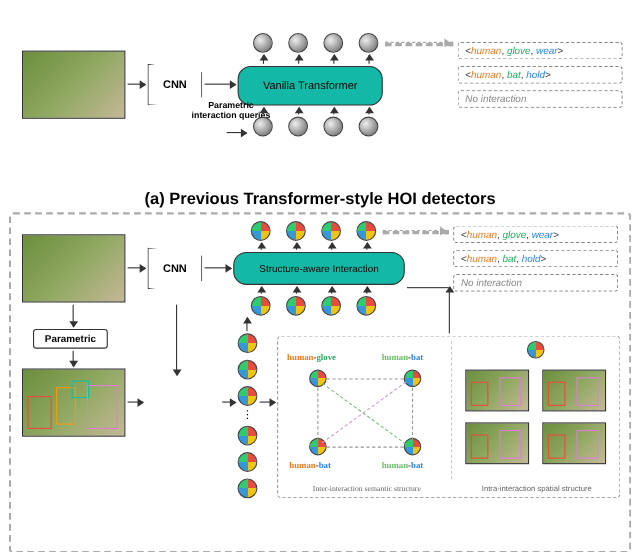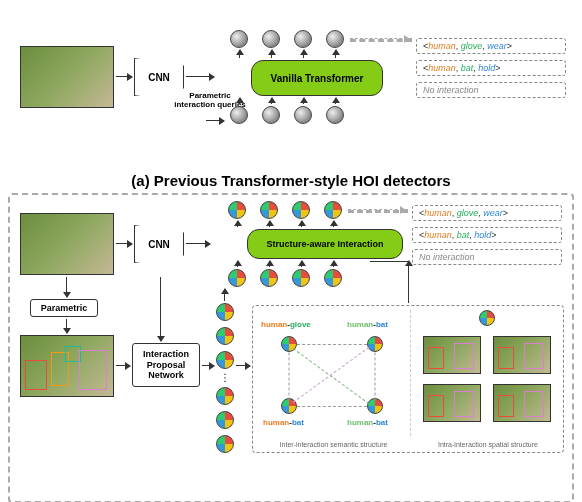--- a/index.html
+++ b/index.html
@@ -15,21 +15,21 @@
   
   
   .img-ph { border: 1px solid #333; background: linear-gradient(135deg,#6b8e3d 0%,#8fa860 50%,#c4b896 100%); }
   
   
   .cnn-wrap { position: absolute; }
   .cnn { width: 50px; height: 38px; background: #fff; border: 1.5px solid #333; clip-path: polygon(0% 0%, 100% 20%, 100% 80%, 0% 100%); display: flex; align-items: center; justify-content: center; }
   .cnn-txt { font-size: 10px; font-weight: bold; }
   
   
-  .transformer { position: absolute; border: 1.5px solid #333; border-radius: 12px; background: #84cc16; display: flex; align-items: center; justify-content: center; font-size: 10px; font-weight: bold; text-align: center; margin-left: 35px; }
+  .transformer { position: absolute; border: 1.5px solid #333; border-radius: 12px; background: #14b8a6; display: flex; align-items: center; justify-content: center; font-size: 10px; font-weight: normal; text-align: center; }
   
   
   .sphere { width: 18px; height: 18px; border-radius: 50%; border: 1px solid #444; }
   .sphere-gray { background: radial-gradient(circle at 35% 35%, #eee, #888 70%); }
   .sphere-cr { background: conic-gradient(from 0deg, #e74c3c 0 25%, #f1c40f 25% 50%, #3498db 50% 75%, #2ecc71 75% 100%); }
   .sphere-row { position: absolute; display: flex; gap: 14px; }
   .sphere-col { position: absolute; display: flex; flex-direction: column; gap: 6px; }
   
   
   .out-col { position: absolute; display: flex; flex-direction: column; gap: 6px; }
@@ -200,48 +200,41 @@
     <div class="arrow-d" style="left:56px; top:124px; height:14px;"></div>
 
     <div class="img-ph" style="position:absolute; left:10px; top:140px; width:94px; height:62px;">
       <div class="bbx" style="left:4px; top:24px; width:22px; height:30px; border-color:#e74c3c;"></div>
       <div class="bbx" style="left:30px; top:16px; width:18px; height:34px; border-color:#f39c12;"></div>
       <div class="bbx" style="left:44px; top:10px; width:16px; height:16px; border-color:#1abc9c;"></div>
       <div class="bbx" style="left:58px; top:14px; width:28px; height:40px; border-color:#d980d3;"></div>
     </div>
     <div class="arrow-r" style="left:106px; top:170px; width:14px;"></div>
 
-    <div class="dbox" style="left:122px; top:148px; width:68px; height:44px;">
-      <div>
-        <div>Interaction</div>
-        <div>Proposal</div>
-        <div>Network</div>
-      </div>
-    </div>
 
     <div class="arrow-d" style="left:150px; top:82px; height:64px;"></div>
     <div class="arrow-r" style="left:192px; top:170px; width:12px;"></div>
 
     <div class="sphere-col" style="left:206px; top:108px;">
       <div class="sphere sphere-cr"></div>
       <div class="sphere sphere-cr"></div>
       <div class="sphere sphere-cr"></div>
       <div style="font-size:10px; text-align:center; line-height:6px;">⋮</div>
       <div class="sphere sphere-cr"></div>
       <div class="sphere sphere-cr"></div>
       <div class="sphere sphere-cr"></div>
     </div>
 
     <div class="arrow-u" style="left:214px; top:94px; height:12px;"></div>
 
     <div class="arrow-r" style="left:226px; top:170px; width:14px;"></div>
 
     <div class="struct-panel" style="left:242px; top:110px; width:312px; height:148px;">
 
-      <div class="struct-half" style="left:4px; top:4px; width:154px; height:126px; border-right:1px dashed #ccc;">
+      <div class="struct-half" style="left:4px; top:4px; width:154px; height:126px; border-right:1px dashed #ccc;font-family:Liberation Serif, serif;">
 
         <div class="struct-node sphere-cr" style="left:24px; top:26px;"></div>
         <div class="struct-node sphere-cr" style="left:110px; top:26px;"></div>
         <div class="struct-node sphere-cr" style="left:24px; top:88px;"></div>
         <div class="struct-node sphere-cr" style="left:110px; top:88px;"></div>
 
         <div class="cross-line" style="left:40px; top:34px; width:70px;"></div>
         <div class="cross-line" style="left:40px; top:96px; width:70px;"></div>
         <div class="cross-line" style="left:32px; top:42px; width:48px; transform:rotate(90deg);"></div>
         <div class="cross-line" style="left:118px; top:42px; width:48px; transform:rotate(90deg);"></div>

